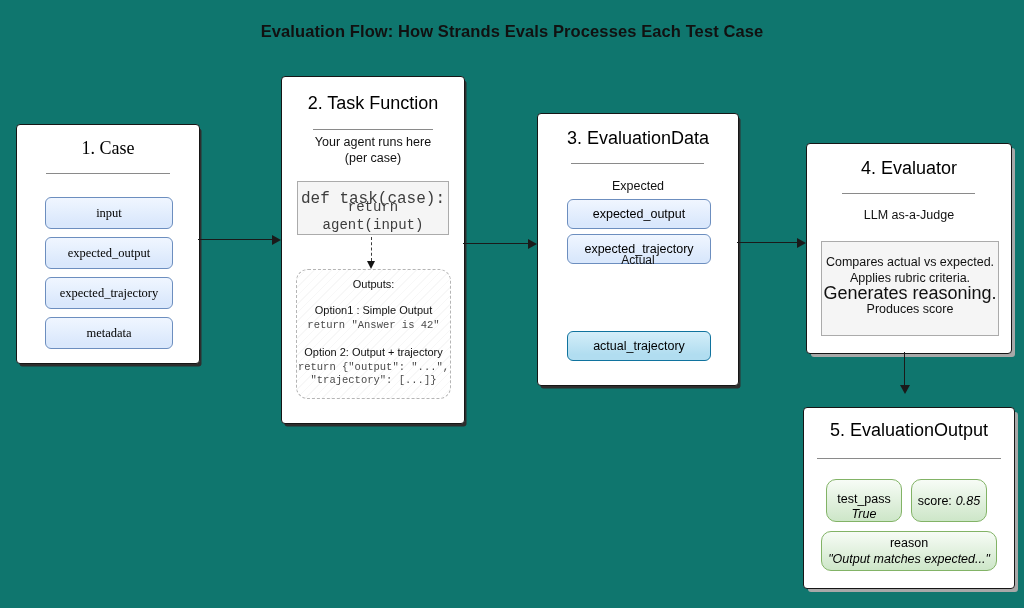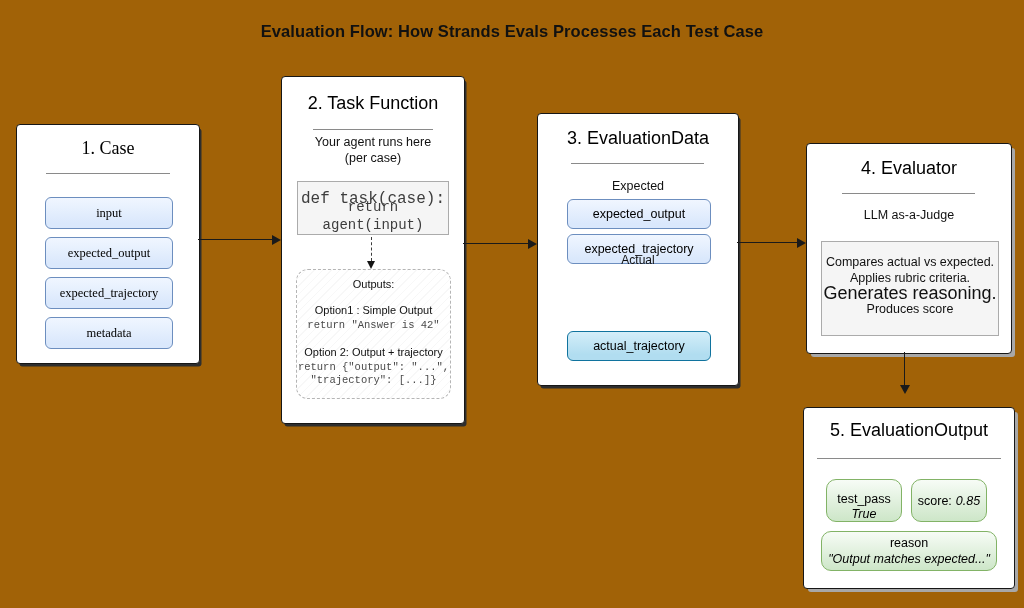--- a/index.html
+++ b/index.html
@@ -1,16 +1,16 @@
 <!DOCTYPE html>
 <html style="--light-blue-fill: #dae8fc; --light-blue-border: #6c8ebf; --cyan-fill: #b1ddf0; --cyan-border: #10739e; --green-fill: #d5e8d4; --green-border: #82b366; --gray-fill: #f5f5f5; --gray-border: #ababab;"><head>
 <meta charset="utf-8">
 <style>
   html,body{margin:0;padding:0;background:#fff;}
-  .canvas{position:relative;width:1024px;height:608px;background:#a16207;overflow:hidden;
+  .canvas{position:relative;width:1024px;height:608px;background:#0f766e;overflow:hidden;
           font-family:"Liberation Sans",sans-serif;color:#111;}
   .main-title{position:absolute;left:0;top:22px;width:1024px;text-align:center;
               font-size:16.5px;font-weight:bold;letter-spacing:.1px;}
   
   .sketch-box{position:absolute;background:#fff;border:1.8px solid #161616;border-radius:4px;}
   .shadow-dark{box-shadow:2.5px 3.5px 0 -1px #2e2e2e;}
   .shadow-gray{box-shadow:4px 4px 0 -1px #a8a8a8;}
   .box-title{position:absolute;left:0;width:100%;text-align:center;font-size:18px;color:#000;}
   .divider{position:absolute;border-top:1.4px solid #8a8a8a;}
   .center-text{position:absolute;left:0;width:100%;text-align:center;}

